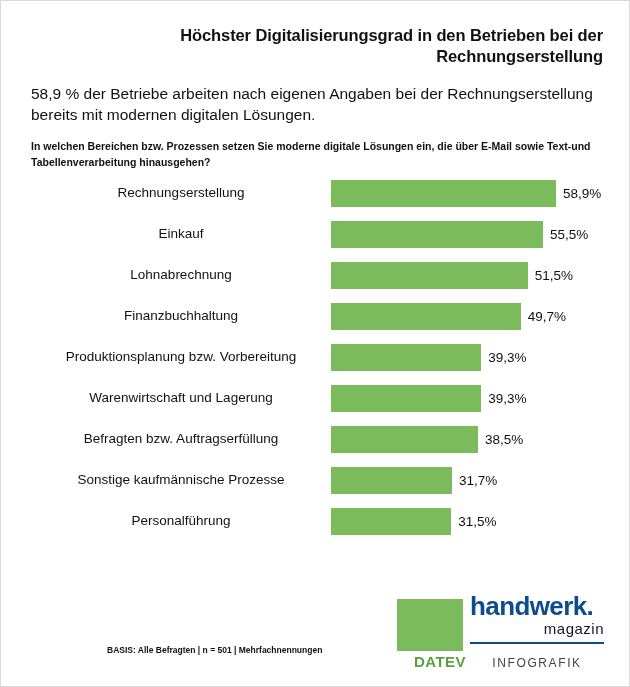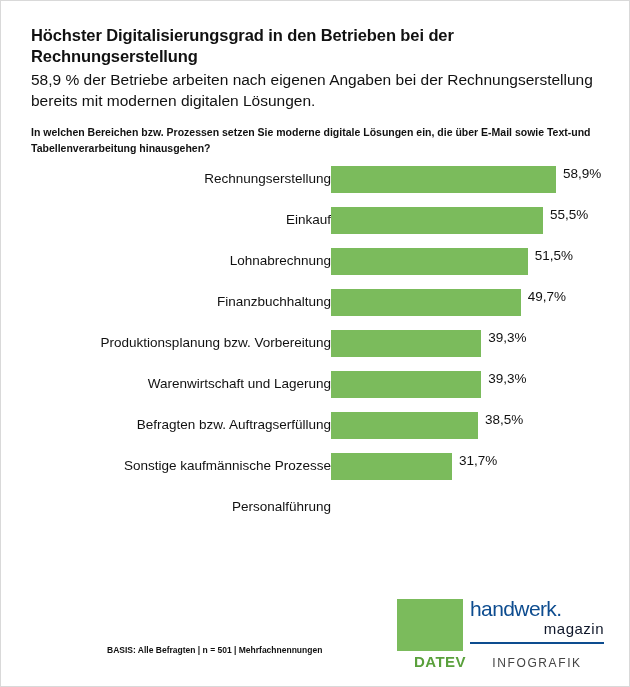--- a/index.html
+++ b/index.html
@@ -26,21 +26,22 @@
     left: 30px;
     top: 24px;
     width: 572px;
   }
   .title {
     font-size: 16.5px;
     font-weight: bold;
     line-height: 1.28;
     letter-spacing: -0.1px;
     color: #111111;
-    margin: 0 0 3px 0;
+    margin: 0 0 17px 0;
+    text-align: right;
   }
   .subtitle {
     font-size: 15.5px;
     font-weight: normal;
     line-height: 1.33;
     color: #111111;
     margin: 0 0 14px 0;
   }
   .question {
     font-size: 10.5px;
@@ -56,33 +57,33 @@
   }
   .row {
     display: flex;
     align-items: center;
     height: 27px;
     margin-bottom: 14px;
   }
   .row:last-child { margin-bottom: 16px; }
   .cat-label {
     width: 300px;
-    text-align: right;
+    text-align: center;
     font-size: 13.5px;
     line-height: 1.1;
     color: #111111;
     box-sizing: border-box;
     white-space: nowrap;
   }
   .bar-zone {
     position: relative;
     flex: 1;
     height: 27px;
     display: flex;
-    align-items: flex-start;
+    align-items: center;
   }
   .bar {
     height: 27px;
     background: #7bbb5c;
   }
   .bar-value {
     font-size: 13.5px;
     color: #111111;
     margin-left: 7px;
     white-space: nowrap;
@@ -124,22 +125,22 @@
     margin-top: 2px;
   }
   .brand {
     position: absolute;
     right: 25px;
     bottom: 16px;
     width: 134px;
     text-align: center;
   }
   .brand-hw {
-    font-size: 21px;
-    font-weight: normal;
+    font-size: 26px;
+    font-weight: bold;
     color: #0d4c8f;
     letter-spacing: -0.6px;
     line-height: 1;
     text-align: left;
   }
   .brand-hw .dot { color: #0d4c8f; }
   .brand-mag {
     font-size: 15px;
     color: #0f172a;
     letter-spacing: 0.5px;
@@ -218,20 +219,24 @@
         </div>
         <div class="row">
           <div class="cat-label">Sonstige kaufmännische Prozesse</div>
           <div class="bar-zone">
             <div class="bar" style="width: 121.095px; background: rgb(123, 187, 92);"></div>
             <div class="bar-value">31,7%</div>
           </div>
         </div>
         <div class="row">
           <div class="cat-label">Personalführung</div>
+          <div class="bar-zone">
+            <div class="bar" style="width: 120.331px; background: rgb(123, 187, 92);"></div>
+            <div class="bar-value">31,5%</div>
+          </div>
         </div>
       </div>
   </div>
 
   <div class="footer">
     <div class="basis">BASIS: Alle Befragten | n = 501 | Mehrfachnennungen</div>
 
     <div class="datev">
       <div class="datev-square"></div>
       <div class="datev-text">DATEV</div>

